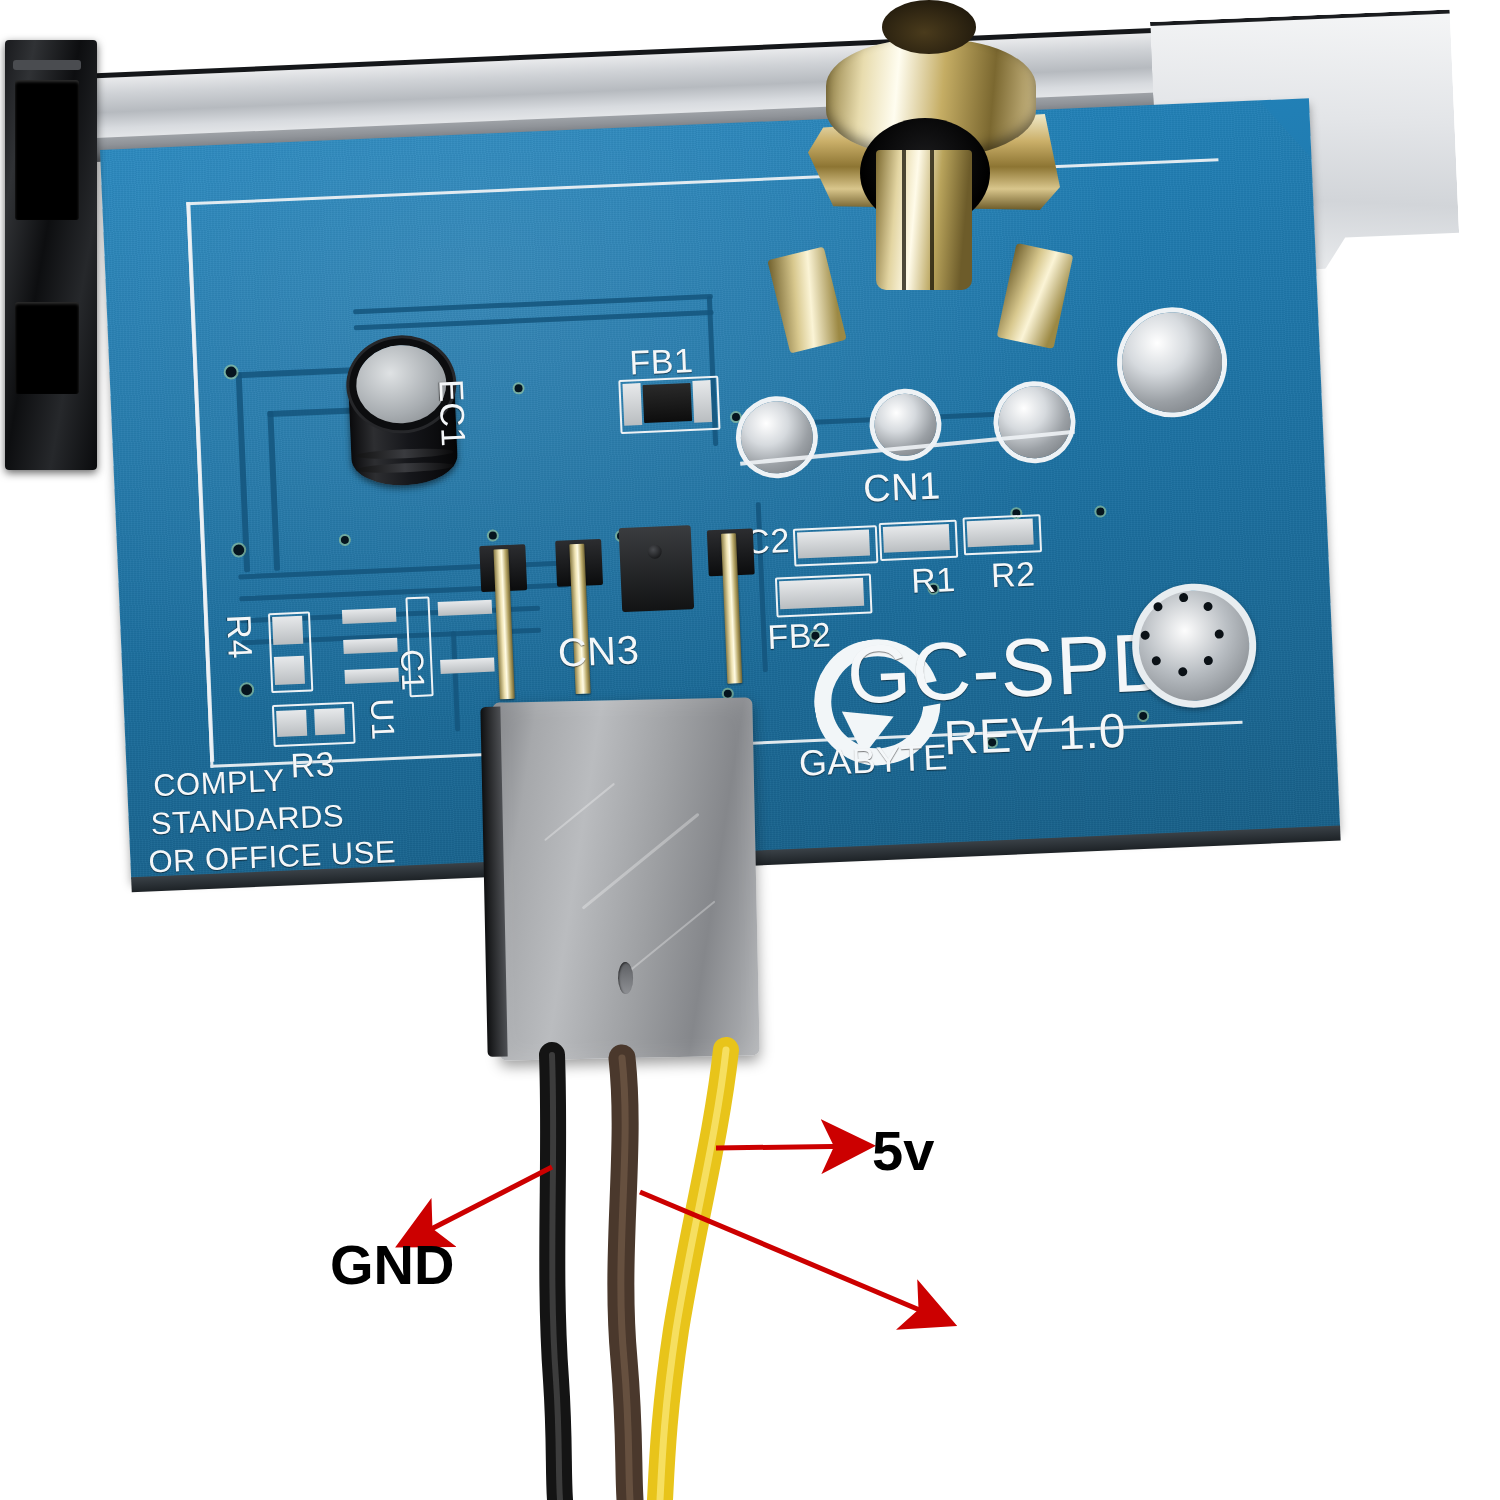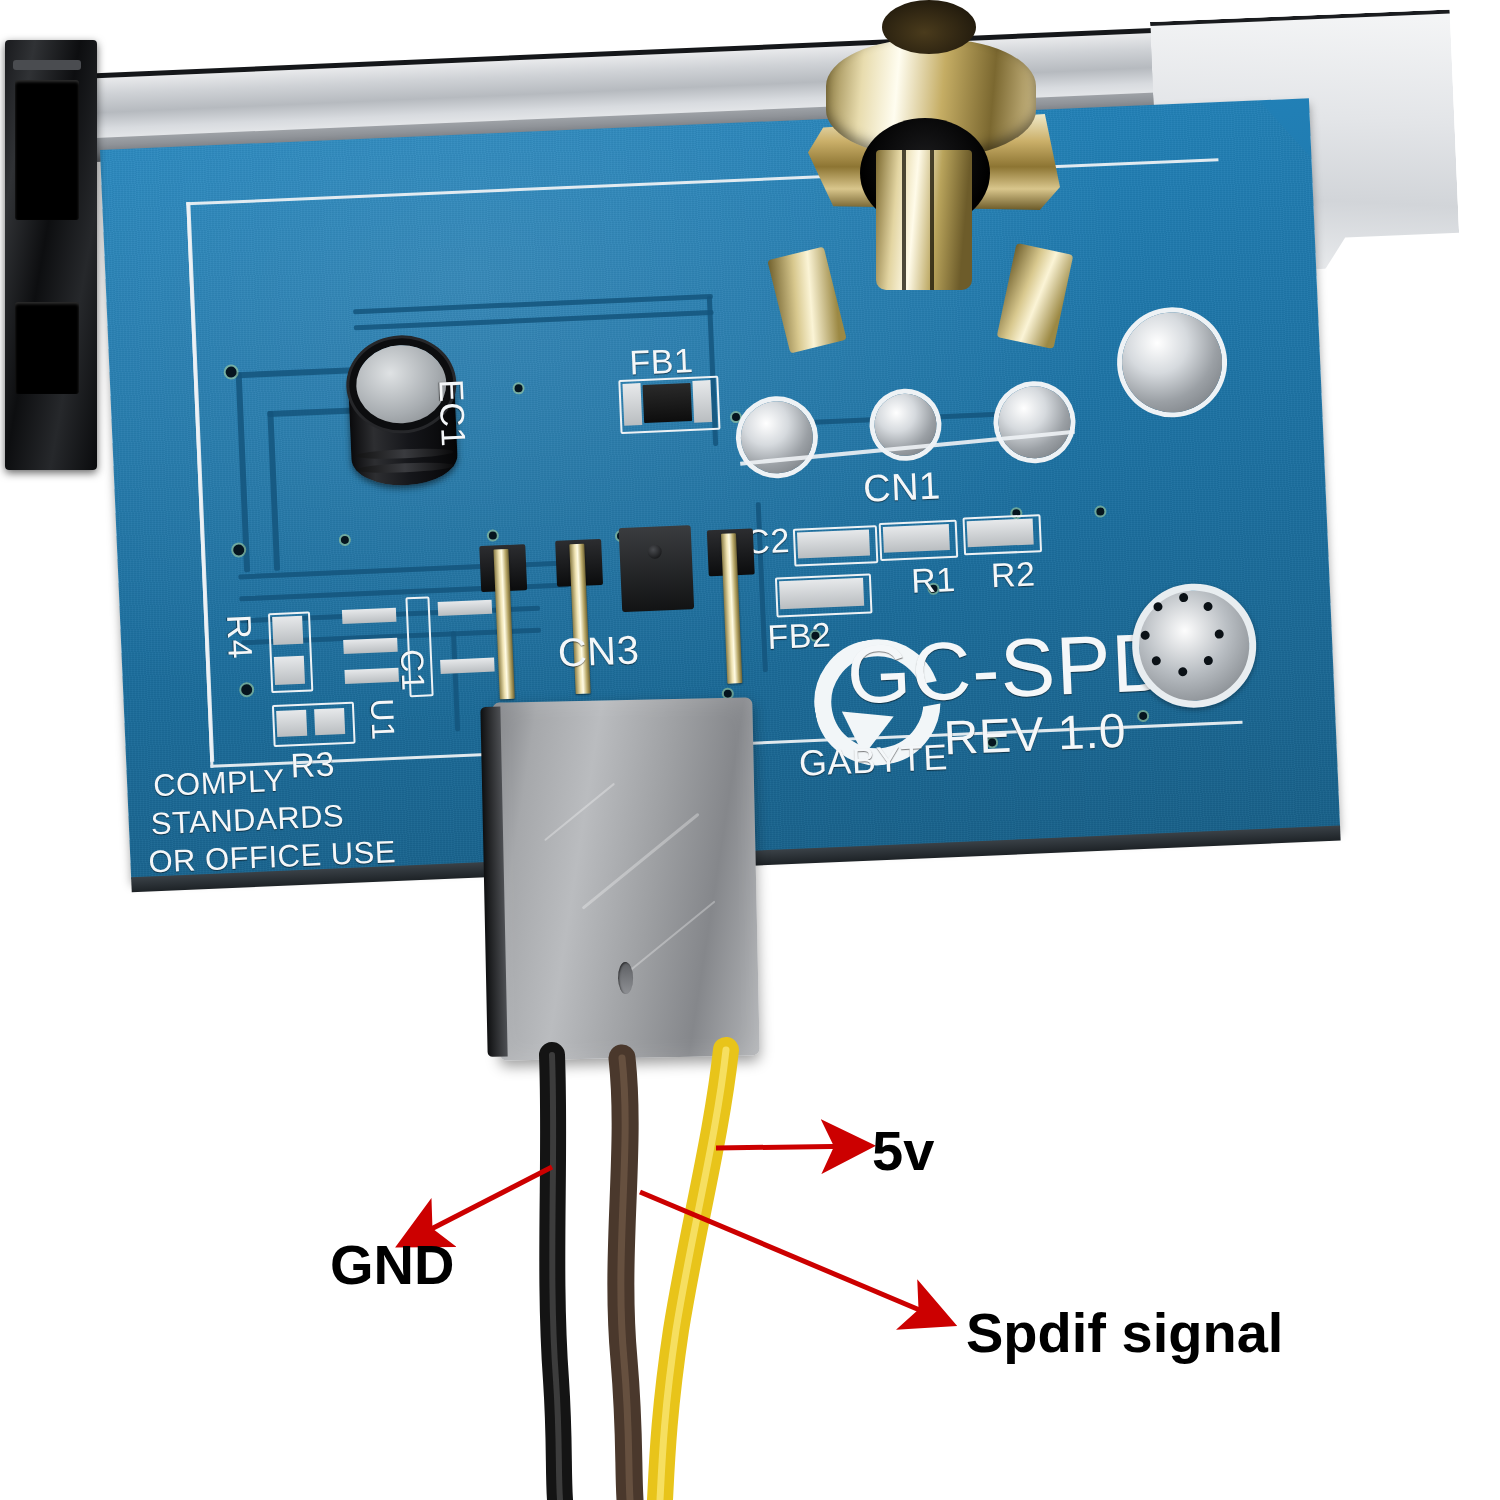--- a/index.html
+++ b/index.html
@@ -390,15 +390,14 @@
 
     <line x1="716" y1="1148" x2="866" y2="1146" stroke="#cc0000" stroke-width="5" marker-end="url(#ah)"></line>
 
     <line x1="552" y1="1167" x2="404" y2="1243" stroke="#cc0000" stroke-width="5" marker-end="url(#ah)"></line>
 
     <line x1="640" y1="1192" x2="948" y2="1322" stroke="#cc0000" stroke-width="5" marker-end="url(#ah)"></line>
   </svg>
 
   <div class="ann-label" style="left:872px;top:1118px;font-size:56px;">5v</div>
   <div class="ann-label" style="left:330px;top:1232px;font-size:56px;">GND</div>
-  <div class="ann-label" style="left:966px;top:1300px;font-size:56px;">Spdif signal</div>
 
 </div>
 
 </body></html>

